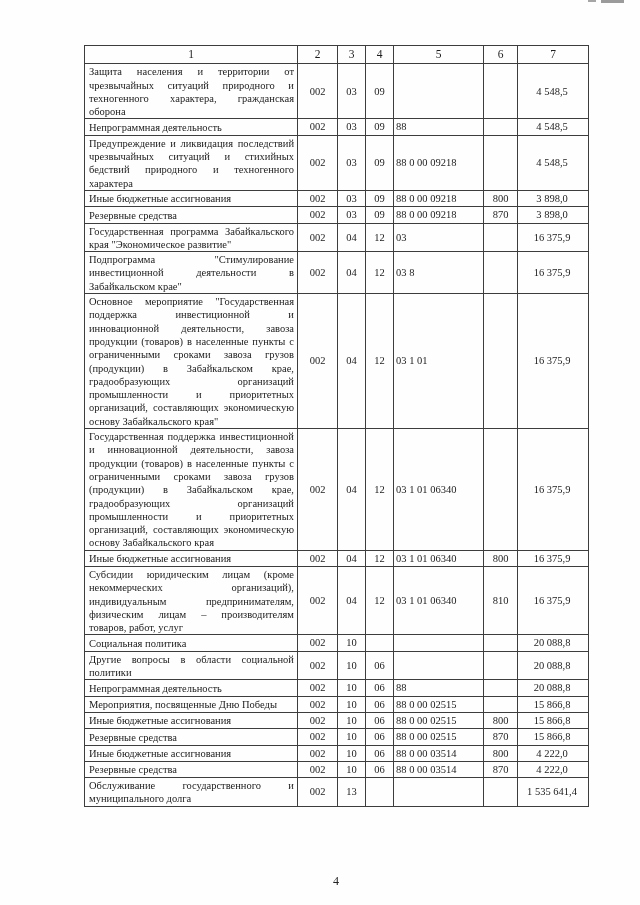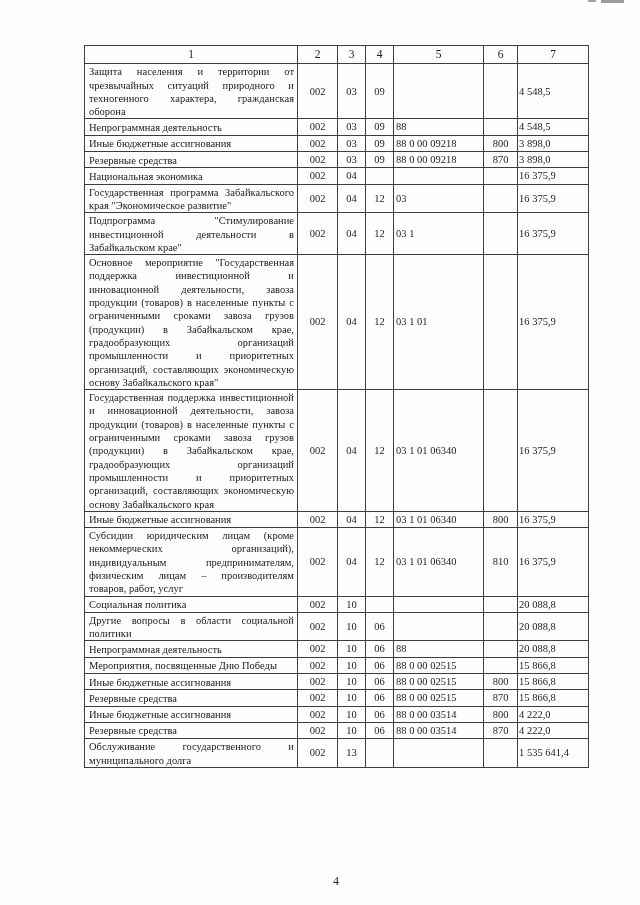--- a/index.html
+++ b/index.html
@@ -45,21 +45,21 @@
     padding:1px 0;
     white-space:nowrap;
   }
   td.c4{
     text-align:left;
     padding:1px 1px 1px 2px;
     white-space:nowrap;
     margin-left:33px;
   }
   td.c6{
-    text-align:left;
+    text-align:center;
     padding:1px 3px 1px 1px;
     white-space:nowrap;
   }
   .footer{
     position:absolute;left:84px;top:874px;width:504px;
     text-align:center;font-size:12px;color:#222;
   }
 </style>
 </head>
 <body>
@@ -103,61 +103,61 @@
         <tr>
           <td class="c0">Непрограммная деятельность</td>
           <td class="c1">002</td>
           <td class="c2">03</td>
           <td class="c3">09</td>
           <td class="c4">88</td>
           <td class="c5"></td>
           <td class="c6">4 548,5</td>
         </tr>
         <tr>
+          <td class="c0">Предупреждение и ликвидация последствий чрезвычайных ситуаций и стихийных бедствий природного и техногенного характера</td>
+          <td class="c1">002</td>
+          <td class="c2">03</td>
+          <td class="c3">09</td>
+          <td class="c4">88 0 00 09218</td>
+          <td class="c5"></td>
+          <td class="c6">4 548,5</td>
+        </tr>
+        <tr>
           <td class="c0">Иные бюджетные ассигнования</td>
           <td class="c1">002</td>
           <td class="c2">03</td>
           <td class="c3">09</td>
           <td class="c4">88 0 00 09218</td>
           <td class="c5">800</td>
           <td class="c6">3 898,0</td>
         </tr>
         <tr>
           <td class="c0">Резервные средства</td>
           <td class="c1">002</td>
           <td class="c2">03</td>
           <td class="c3">09</td>
           <td class="c4">88 0 00 09218</td>
           <td class="c5">870</td>
           <td class="c6">3 898,0</td>
         </tr>
         <tr>
-          <td class="c0">Национальная экономика</td>
-          <td class="c1">002</td>
-          <td class="c2">04</td>
-          <td class="c3"></td>
-          <td class="c4"></td>
-          <td class="c5"></td>
-          <td class="c6">16 375,9</td>
-        </tr>
-        <tr>
           <td class="c0">Государственная программа Забайкальского края "Экономическое развитие"</td>
           <td class="c1">002</td>
           <td class="c2">04</td>
           <td class="c3">12</td>
           <td class="c4">03</td>
           <td class="c5"></td>
           <td class="c6">16 375,9</td>
         </tr>
         <tr>
           <td class="c0">Подпрограмма "Стимулирование инвестиционной деятельности в Забайкальском крае"</td>
           <td class="c1">002</td>
           <td class="c2">04</td>
           <td class="c3">12</td>
-          <td class="c4">03 1</td>
+          <td class="c4">03 8</td>
           <td class="c5"></td>
           <td class="c6">16 375,9</td>
         </tr>
         <tr>
           <td class="c0">Основное мероприятие "Государственная поддержка инвестиционной и инновационной деятельности, завоза продукции (товаров) в населенные пункты с ограниченными сроками завоза грузов (продукции) в Забайкальском крае, градообразующих организаций промышленности и приоритетных организаций, составляющих экономическую основу Забайкальского края"</td>
           <td class="c1">002</td>
           <td class="c2">04</td>
           <td class="c3">12</td>
           <td class="c4">03 1 01</td>
           <td class="c5"></td>

